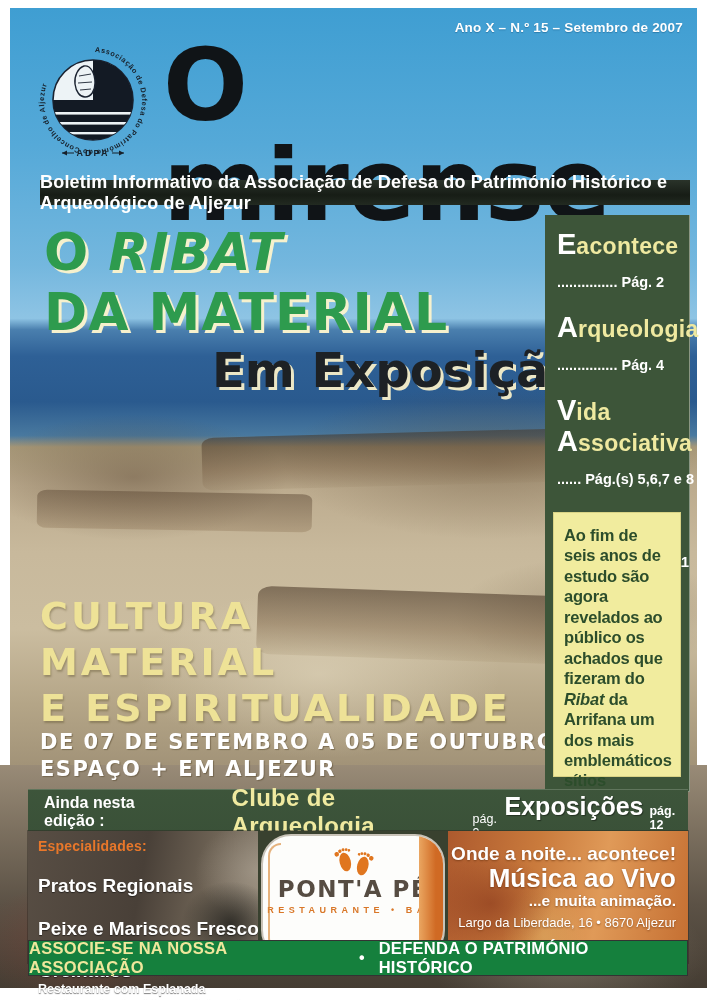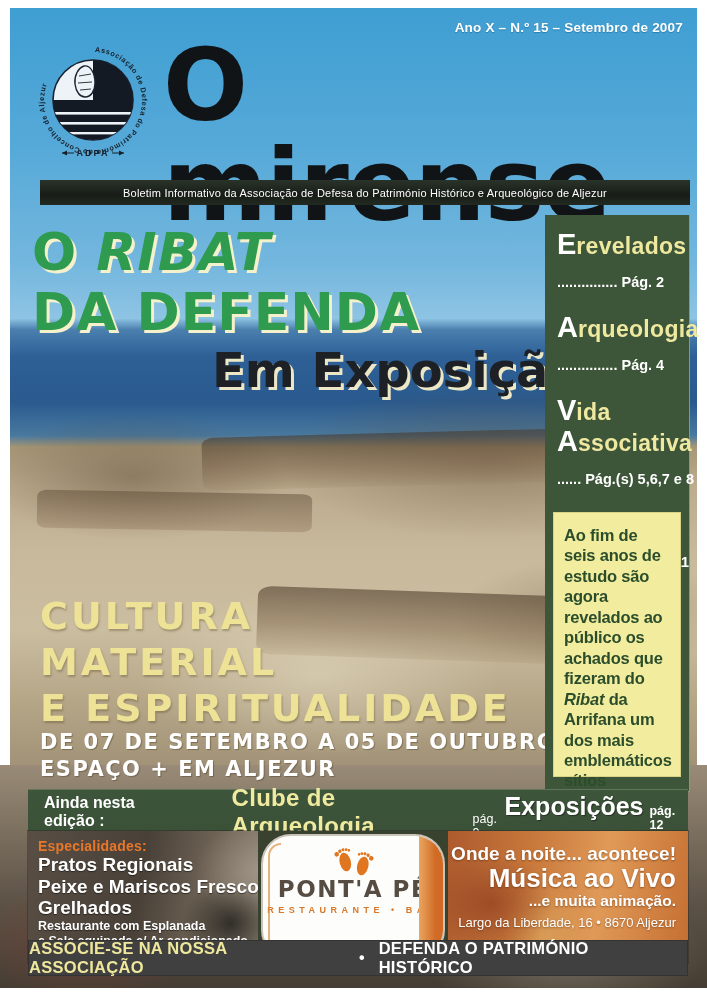--- a/index.html
+++ b/index.html
@@ -55,25 +55,25 @@
     font-size:100px; font-weight:bold; color:#101417; line-height:1;
     letter-spacing:-1px;
   }
   .adpa-logo { position:absolute; left:28px; top:36px; }
   .subtitle-bar {
     position:absolute; left:40px; top:180px; width:650px; height:25px;
     background:linear-gradient(180deg,#2a332a,#171d16 60%,#222a21);
     display:flex; align-items:center; justify-content:center;
   }
   .subtitle-bar span {
-    color:#fff; font-size:11px; font-weight:normal; letter-spacing:.2px;text-align:right;
+    color:#fff; font-size:18px; font-weight:bold; letter-spacing:.2px;
   }
   
   .headline-1, .headline-2 {
-    position:absolute; left:32px;
+    position:absolute; left:44px;
     font-family:"DejaVu Sans", sans-serif;
     font-size:52px; font-weight:bold; color:#2e9b4e; letter-spacing:1px;
     text-shadow:3px 3px 0 #f6f1cd;
   }
   .headline-1 { top:222px; }
   .headline-1 .it { font-style:italic; }
   .headline-2 { top:282px; }
   .headline-3 {
     position:absolute; left:212px; top:342px;
     font-family:"DejaVu Sans", sans-serif;
@@ -129,21 +129,21 @@
   }
   .ad-left {
     width:230px; height:100%;
     background:
       radial-gradient(ellipse 70px 60px at 88% 70%, rgba(25,25,22,.75), rgba(25,25,22,0) 70%),
       radial-gradient(ellipse 90px 70px at 100% 30%, rgba(190,180,165,.45), rgba(190,180,165,0) 70%),
       linear-gradient(100deg,#584e44 0%, #494038 48%, #6d6254 74%, #8d8272 100%);
     padding:7px 0 0 10px;
   }
   .ad-left-heading { color:#e8772a; font-size:14px; font-weight:bold; letter-spacing:.2px; }
-  .ad-left-item { color:#fff; font-size:19px; font-weight:bold; line-height:1.14; white-space:nowrap; text-shadow:0 1px 1px rgba(0,0,0,.5); }
+  .ad-left-item { color:#fff; font-size:19px; font-weight:bold; line-height:1.14; white-space:nowrap; text-shadow:0 1px 1px rgba(0,0,0,.5);margin-top:21px; }
   .ad-left-note { color:#fff; font-size:12.5px; font-weight:bold; line-height:1.2; text-shadow:0 1px 1px rgba(0,0,0,.5); }
   .ad-left-note:first-of-type { margin-top:6px; }
   .ad-center { width:190px; height:100%; position:relative; background:#39412f; }
   .capsule {
     position:absolute; inset:3px; background:#fdfdfb;
     border:2px solid #c9c3b8; border-radius:30px; overflow:hidden;
     display:flex; flex-direction:column; align-items:center;
   }
   .capsule-cap {
     position:absolute; right:0; top:0; bottom:0; width:24px;
@@ -170,21 +170,21 @@
   }
   .ad-right div { color:#fff; text-shadow:0 1px 2px rgba(90,40,10,.55); }
   .night-line1 { font-size:19px; font-weight:bold; }
   .night-line2 { font-size:26px; font-weight:bold; line-height:1.05; }
   .night-line3 { font-size:15.5px; font-weight:bold; }
   .night-address { font-size:13px; margin-top:5px; }
   .night-phone { font-size:13px; }
   
   .footer-bar {
     position:absolute; left:28px; top:940px; width:660px; height:36px;
-    background:#404040; border:1px solid #333;
+    background:#15803d; border:1px solid #333;
     display:flex; align-items:center; justify-content:center; gap:14px;
   }
   .footer-part1 { color:#efe79c; font-size:16.5px; font-weight:bold; letter-spacing:.3px; }
   .footer-sep   { color:#ffffff; font-size:16px; font-weight:bold; }
   .footer-part2 { color:#ffffff; font-size:16.5px; font-weight:bold; letter-spacing:.3px; }
 </style>
 </head>
 <body>
 
 <div class="page">
@@ -223,33 +223,33 @@
     <text x="65" y="120" text-anchor="middle" font-size="9" font-weight="bold" fill="#17202a" letter-spacing="2">ADPA</text>
   </svg>
 
   <div class="masthead-title">O mirense</div>
 
   <div class="subtitle-bar">
     <span>Boletim Informativo da Associação de Defesa do Património Histórico e Arqueológico de Aljezur</span>
   </div>
 
   <div class="headline-1"><span>O </span><span class="it">RIBAT</span></div>
-  <div class="headline-2">DA DEFENDA</div>
+  <div class="headline-2">DA MATERIAL</div>
   <div class="headline-3">Em Exposição</div>
 
   <div class="exh exh-big exh-2">MATERIAL</div>
   <div class="exh exh-big exh-1">CULTURA</div>
   <div class="exh exh-big exh-3">E  ESPIRITUALIDADE</div>
   <div class="exh exh-small exh-4">DE 07 DE SETEMBRO A 05 DE OUTUBRO NO</div>
   <div class="exh exh-small exh-5">ESPAÇO + EM ALJEZUR</div>
 
   <div class="toc-panel">
 
     <div class="toc-item">
-      <div class="toc-line"><span class="cap">E</span><span class="rest">revelados</span></div>
+      <div class="toc-line"><span class="cap">E</span><span class="rest">acontece</span></div>
       <div class="toc-pages">............... Pág. 2</div>
     </div>
 
     <div class="toc-item">
       <div class="toc-line"><span class="cap">A</span><span class="rest">rqueologia</span></div>
       <div class="toc-pages">............... Pág. 4</div>
     </div>
 
     <div class="toc-item">
       <div class="toc-line"><span class="cap">V</span><span class="rest">ida</span></div>

